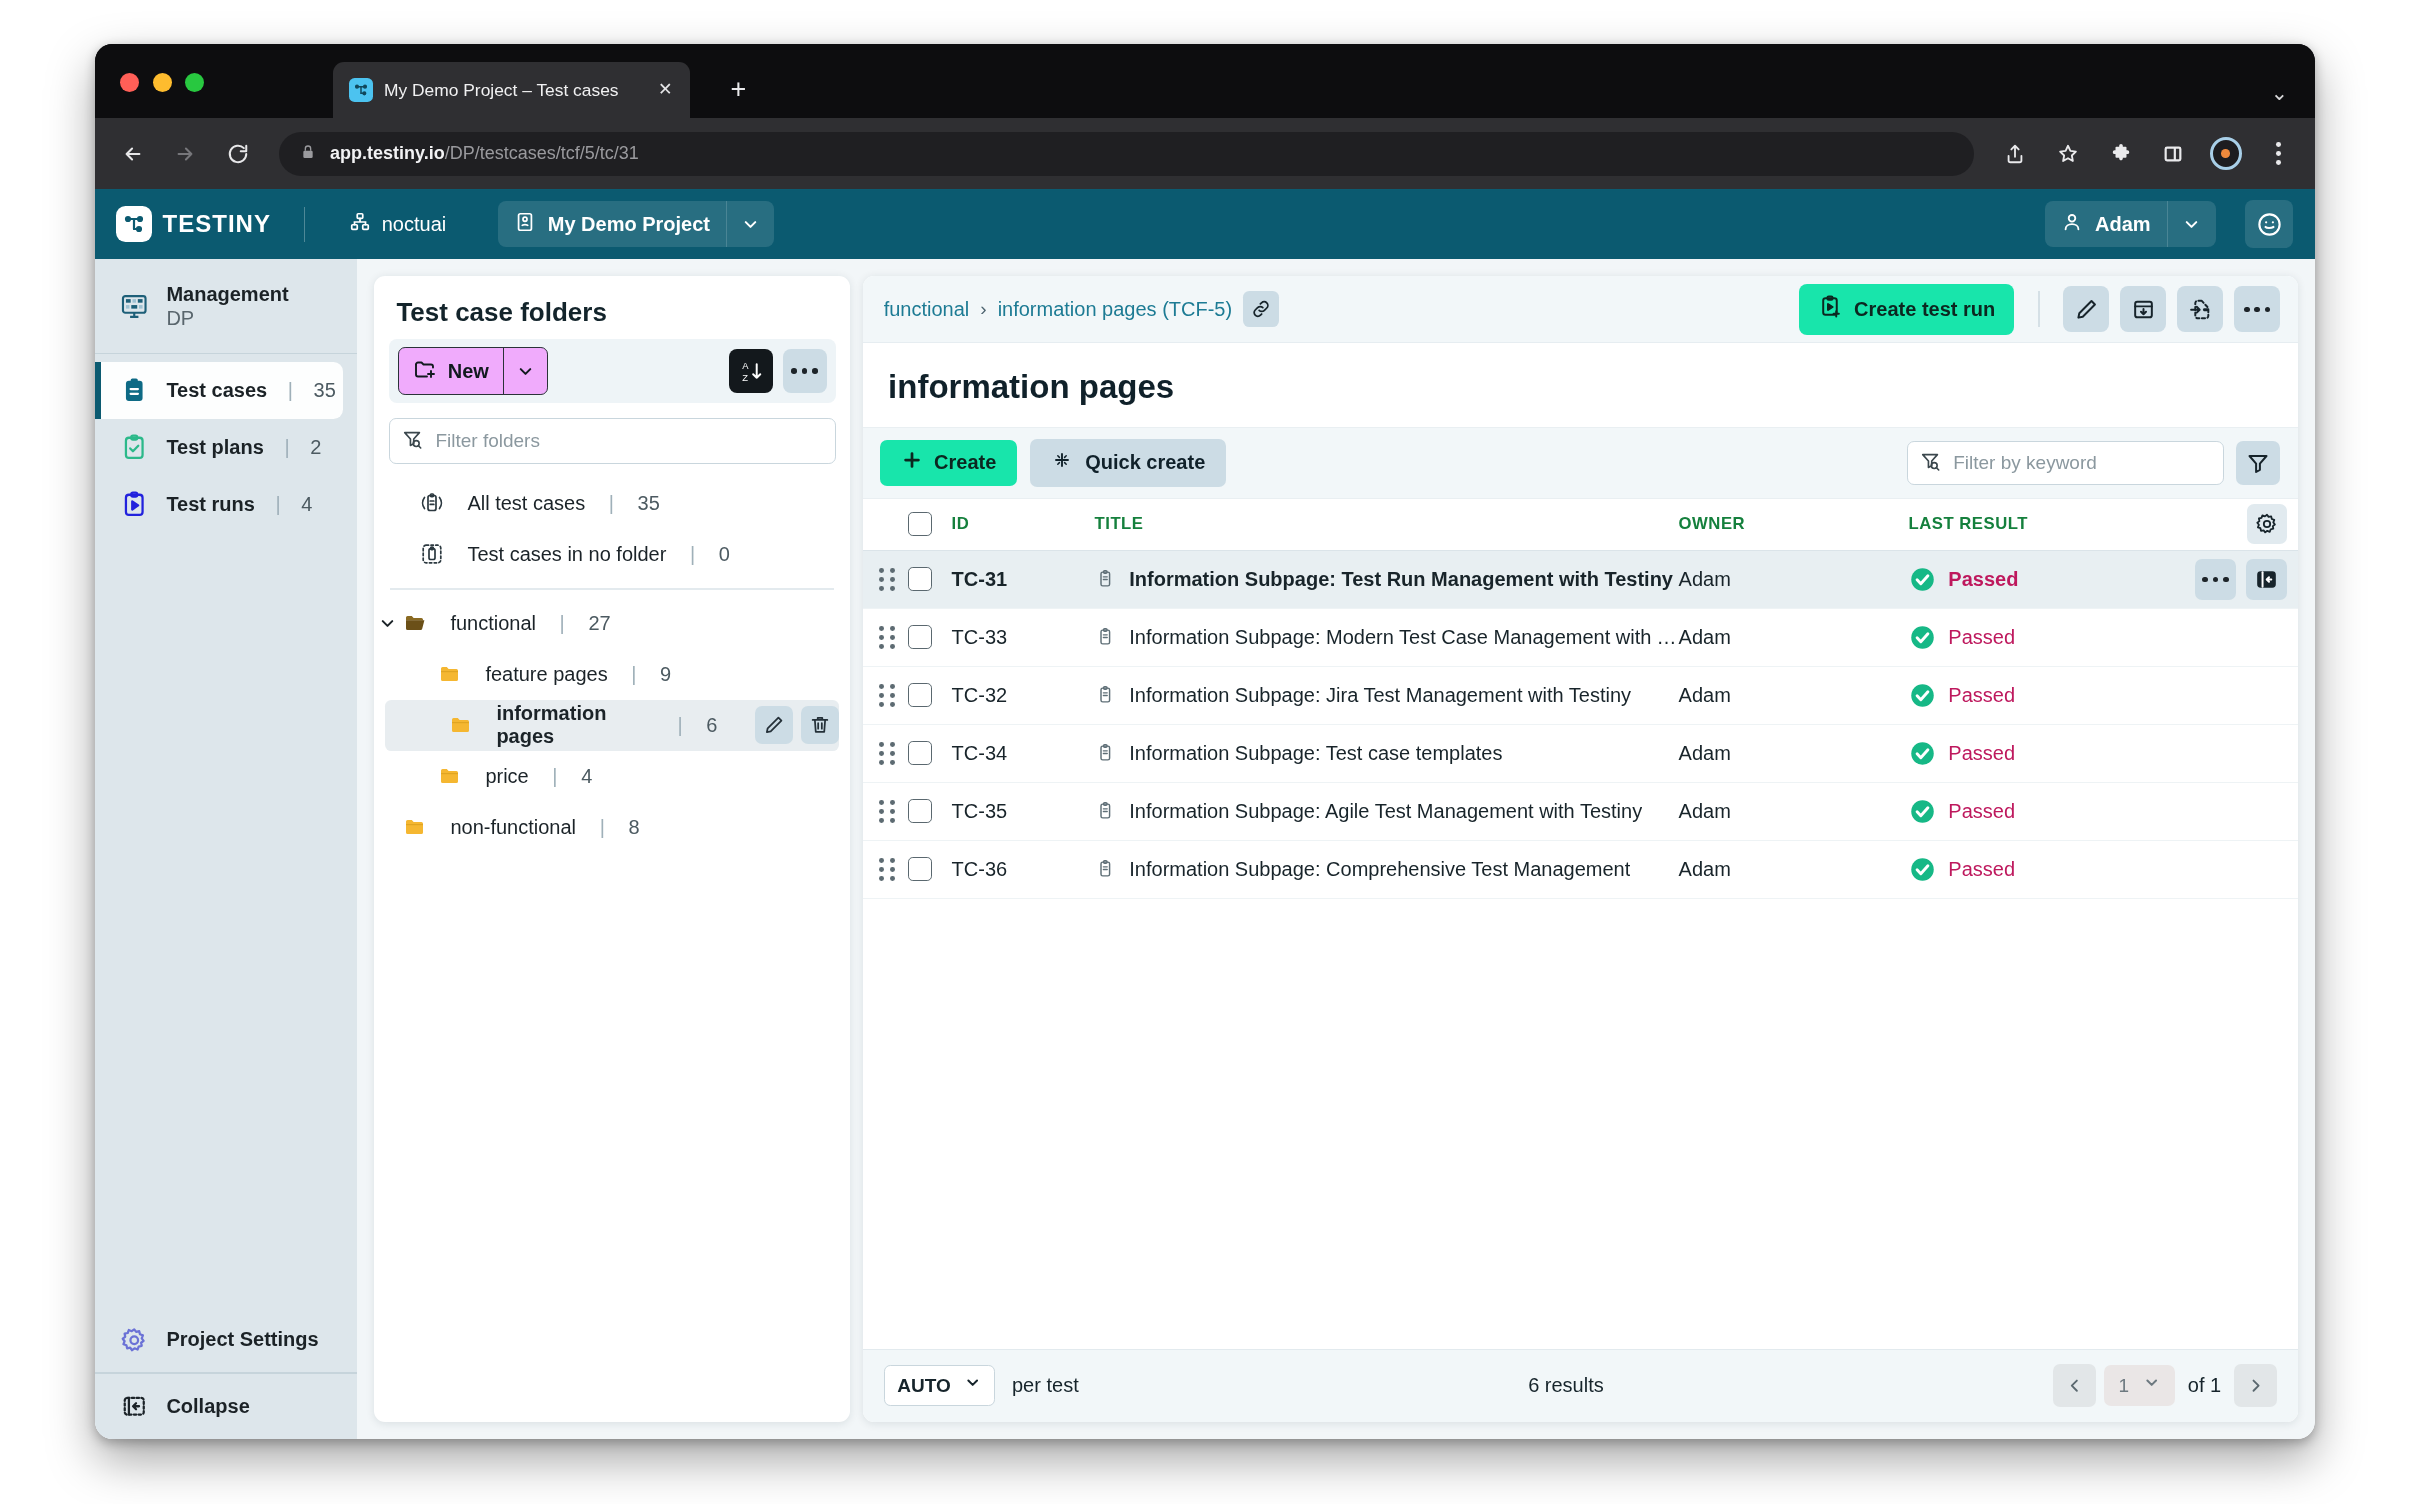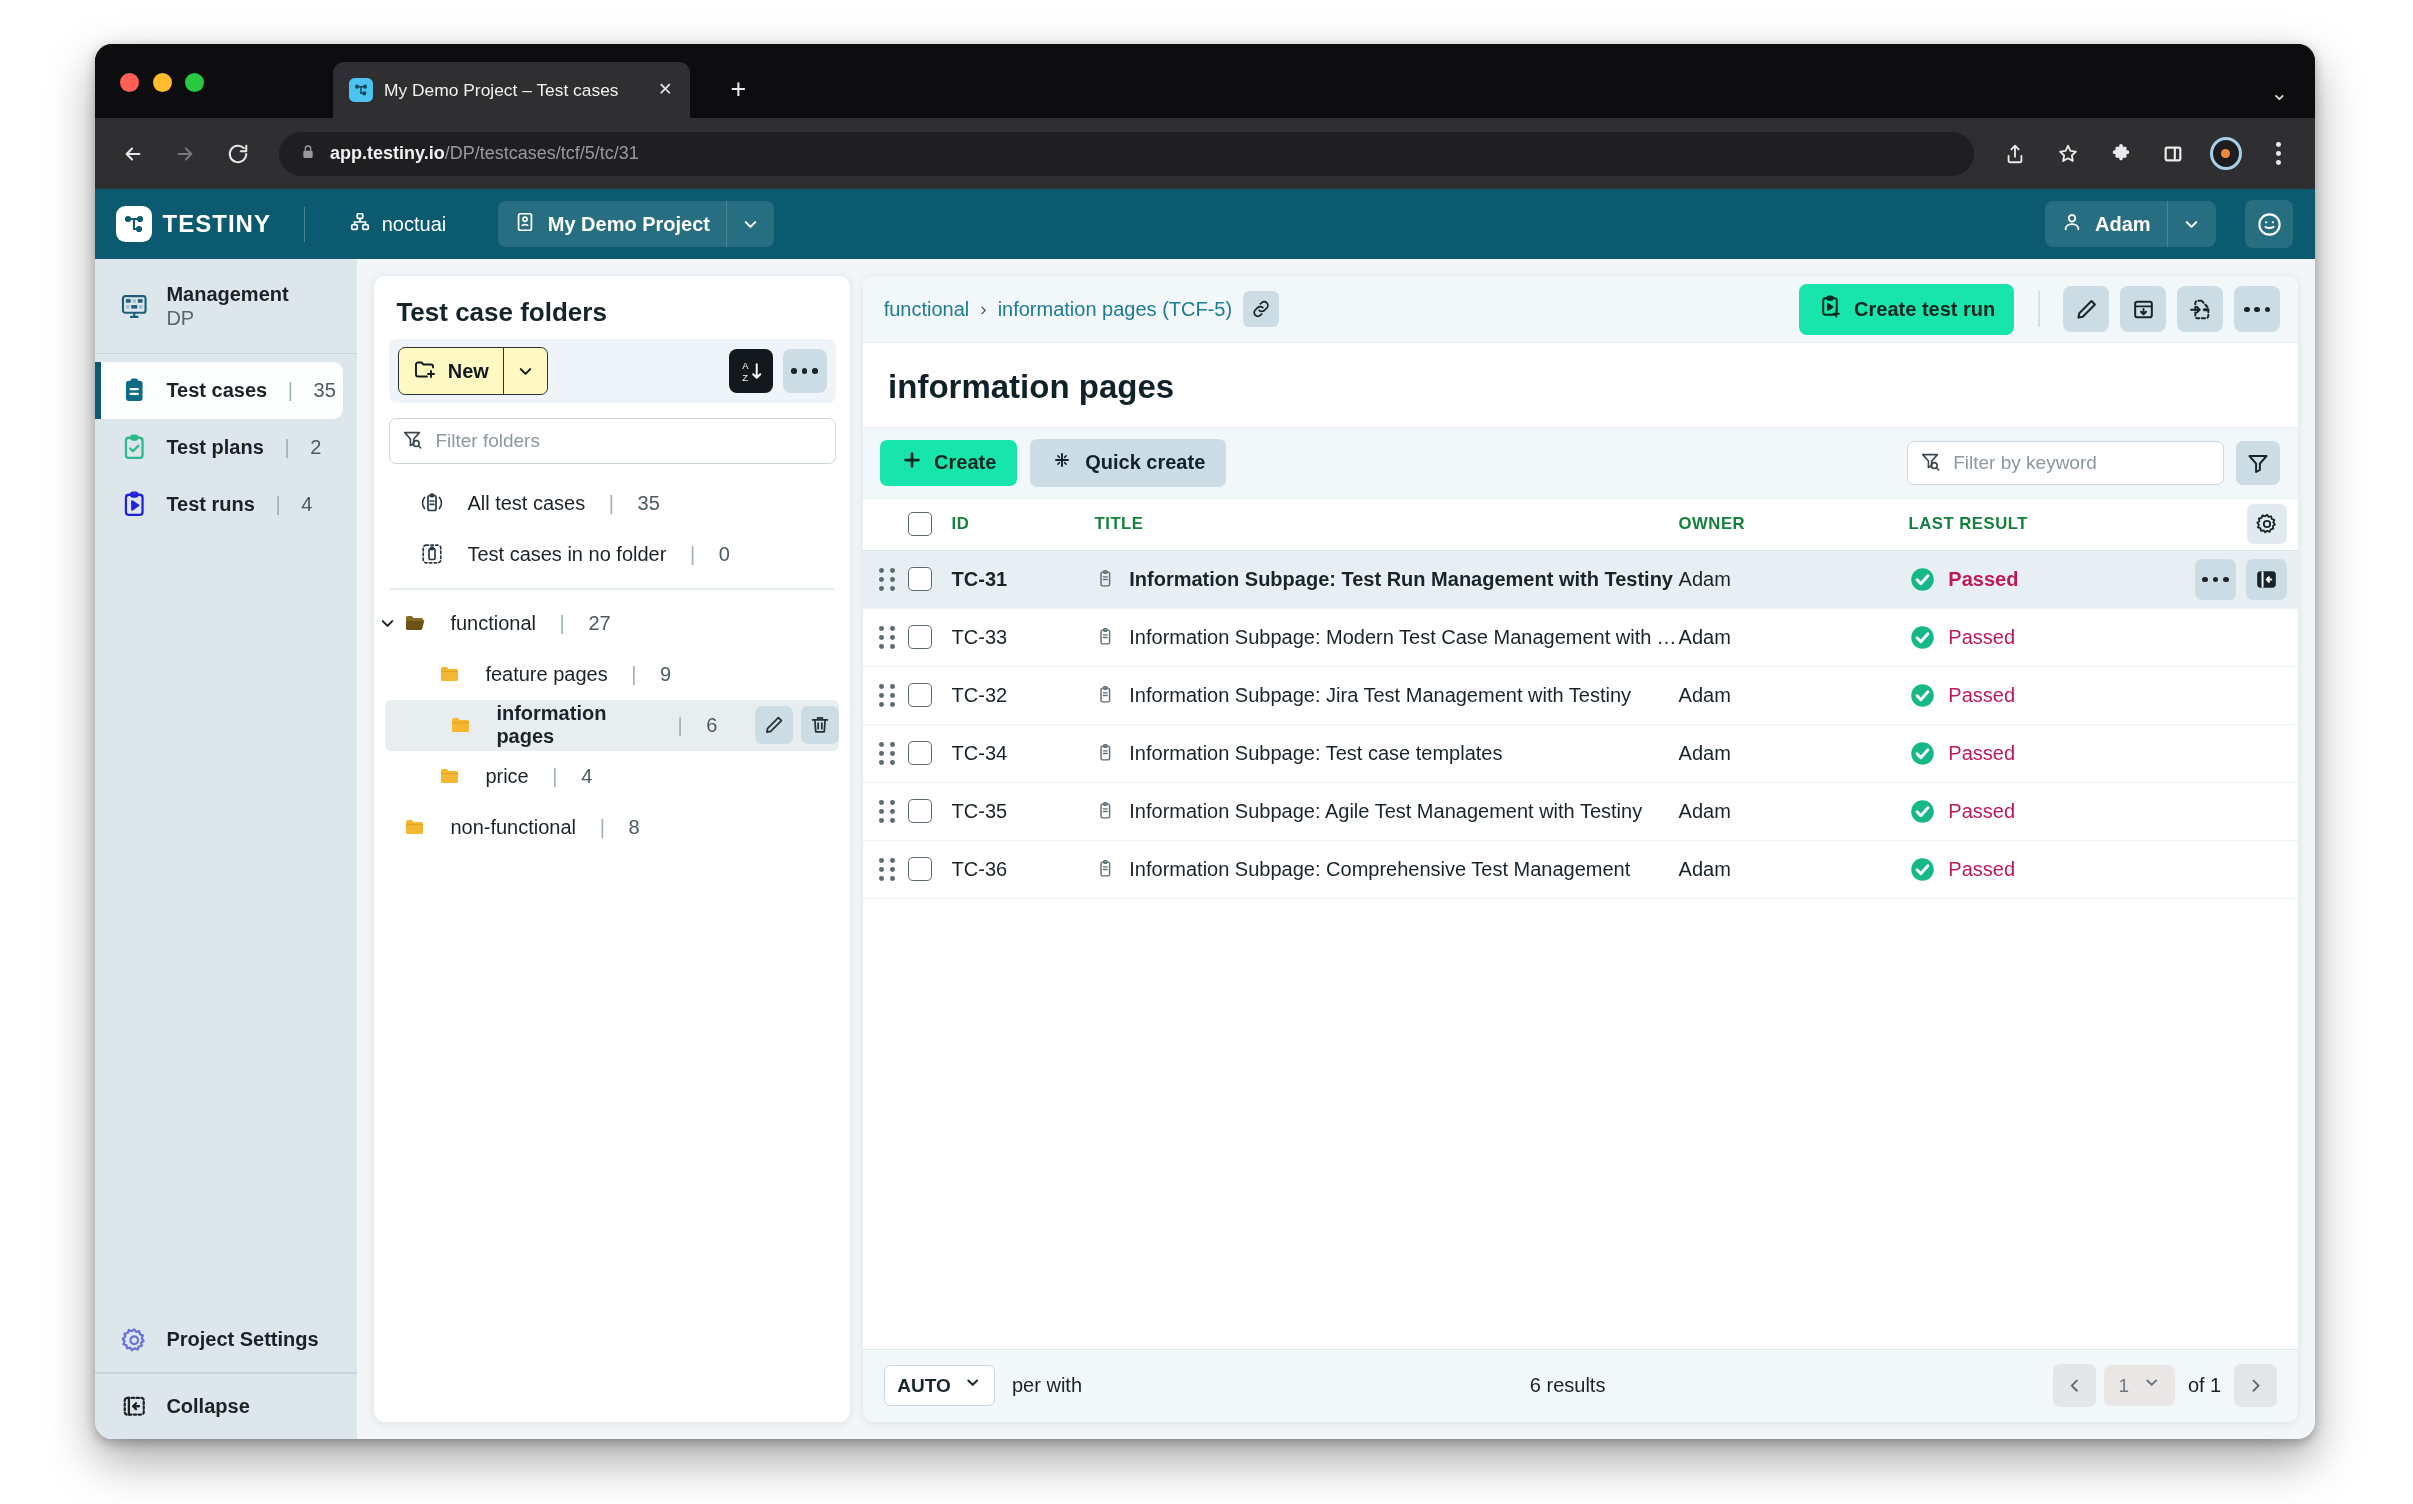--- a/index.html
+++ b/index.html
@@ -265,21 +265,21 @@
   }
   .folders-toolbar {
     display: flex; align-items: center;
     background: #eef4f7;
     margin: 0 14.3px; padding: 8px 9.5px;
     border-radius: 8px;
     gap: 9.5px;
   }
   .newbtn {
     display: flex; align-items: stretch;
-    background: #fef9c3;
+    background: #f0abfc;
     border: 1.6px solid #2a3238;
     border-radius: 7.1px;
     overflow: hidden;
   }
   .newbtn-main {
     display: flex; align-items: center; gap: 10.3px;
     padding: 8.7px 14.3px;
     font-size: 20px; color: #121a1f; font-weight: 600;
   }
   .newbtn-main svg { width: 24px; height: 24px; }
@@ -1323,21 +1323,21 @@
 
           <div class="tfoot">
             <span class="perpage">
               <span>AUTO</span>
               <span>
                 <svg viewBox="0 0 24 24" fill="none" stroke="#16242b" stroke-width="2.8" stroke-linecap="round" stroke-linejoin="round">
                     <path d="M6 9l6 6 6-6"></path>
                   </svg>
               </span>
             </span>
-            <span class="perpage-label">per with</span>
+            <span class="perpage-label">per test</span>
             <span class="foot-spacer"></span>
             <span class="results">6 results</span>
             <span class="foot-spacer"></span>
             <span class="pager">
               <span class="pg-btn">
                 <svg viewBox="0 0 24 24" fill="none" stroke="currentColor" stroke-width="2.6" stroke-linecap="round" stroke-linejoin="round">
                     <path d="M15 5l-7 7 7 7"></path>
                   </svg>
               </span>
               <span class="pg-sel">

